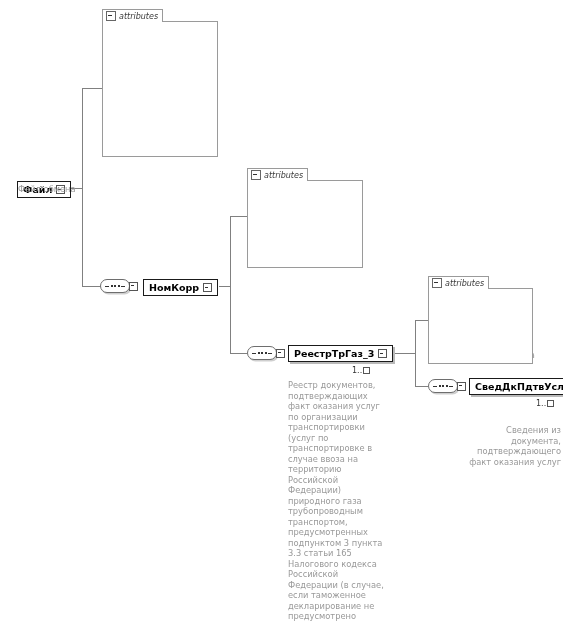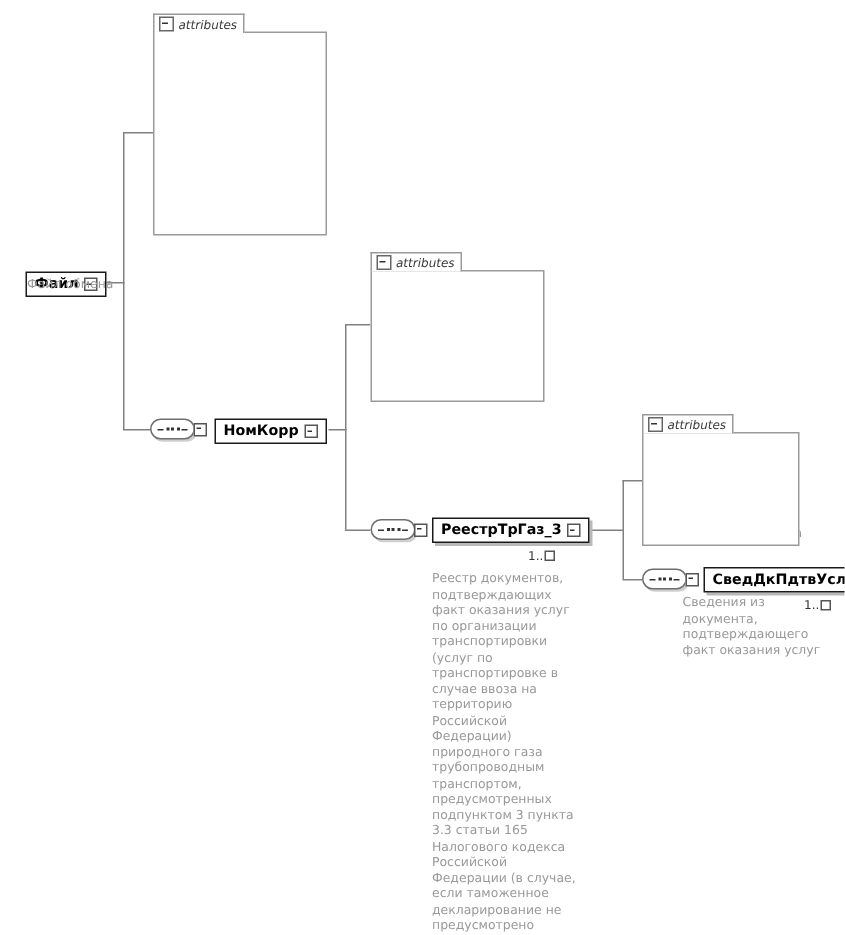--- a/index.html
+++ b/index.html
@@ -213,15 +213,15 @@
   <div class="node" style="left:469px;top:378px;">
     <div class="nodebox shadow">
       <span class="nlabel">СведДкПдтвУслуг</span>
 
     </div>
   </div>
   <div class="mult" style="left:536px;top:399px;">
     <span>1..</span>
       <span class="sq"></span>
   </div>
-  <div class="desc" style="left:455px;top:396px;width:106px;">Сведения из документа, подтверждающего факт оказания услуг</div>
+  <div class="desc" style="left:455px;top:425px;width:106px;text-align:right;">Сведения из документа, подтверждающего факт оказания услуг</div>
 
 </div>
 
 </body></html>

